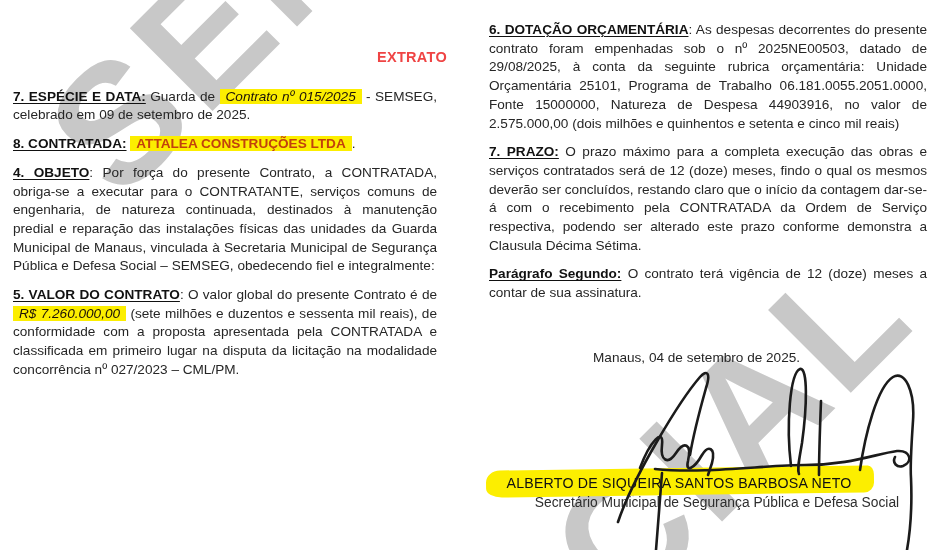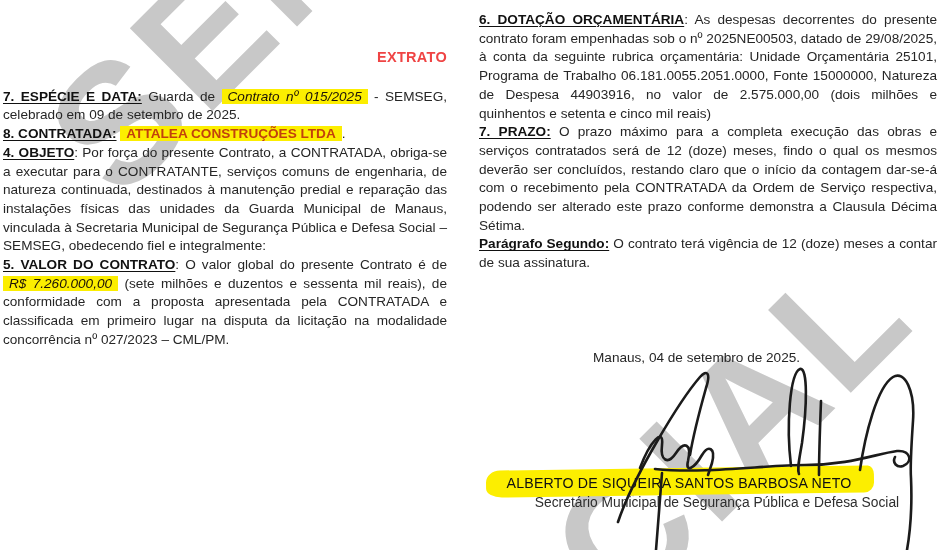--- a/index.html
+++ b/index.html
@@ -15,21 +15,21 @@
     font-weight:700;fill:#c8c8c8;font-size:170px;letter-spacing:6px;
   }
   
   .col{position:absolute;z-index:1;font-size:13.6px;line-height:18.7px;}
   .col-left{left:3px;top:48px;width:444px;}
   .col-right{left:479px;top:11px;width:458px;}
   .doc-title{
     text-align:right;font-weight:700;font-size:14.5px;color:#ef4444;
     margin:0 0 21px 0;letter-spacing:.3px;
   }
-  .para{margin:0;text-align:justify;}
+  .para{margin:10px;text-align:justify;}
   .seg-p{}
   .seg-hu{
     font-weight:700;color:#111;text-decoration:underline;
     text-decoration-thickness:1.3px;text-underline-offset:2px;
   }
   .seg-m{background:var(--hl,#fcee00);color:#1c1208;padding:0 6px;font-style:italic;}
   .seg-mb{background:var(--hl,#fcee00);color:#c2410c;font-weight:700;padding:0 6px;}
   
   .date-line{
     position:absolute;left:593px;top:349px;z-index:1;

